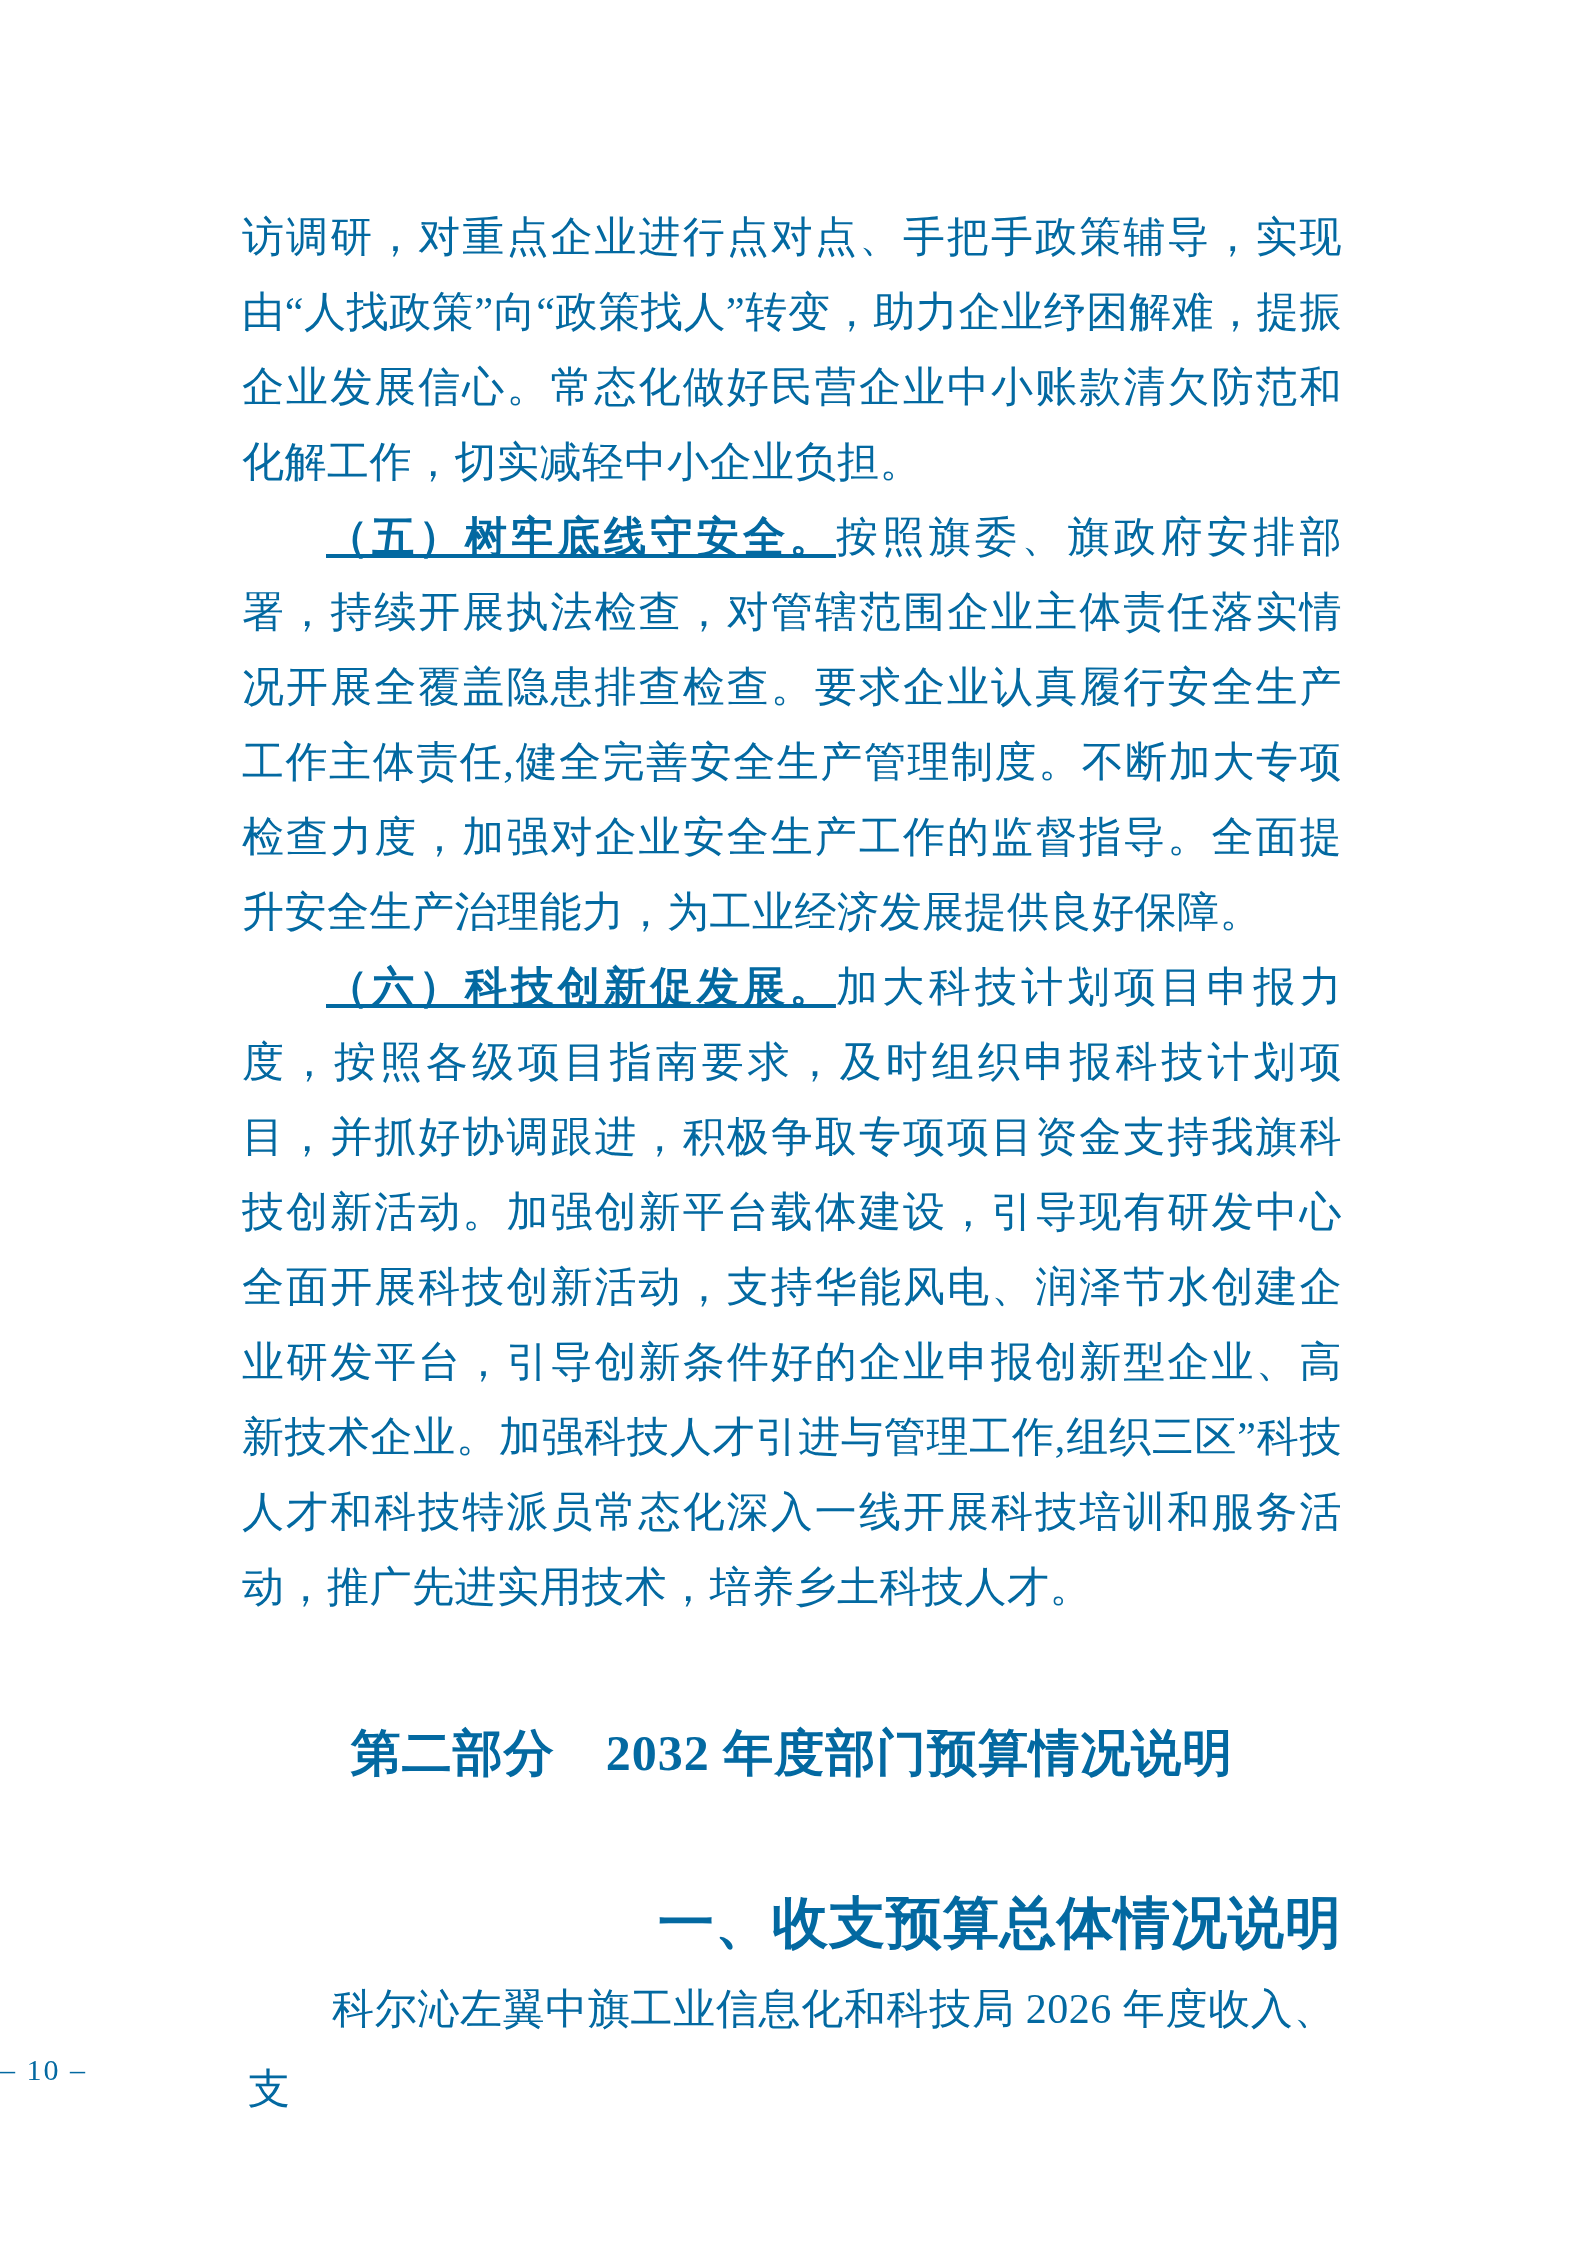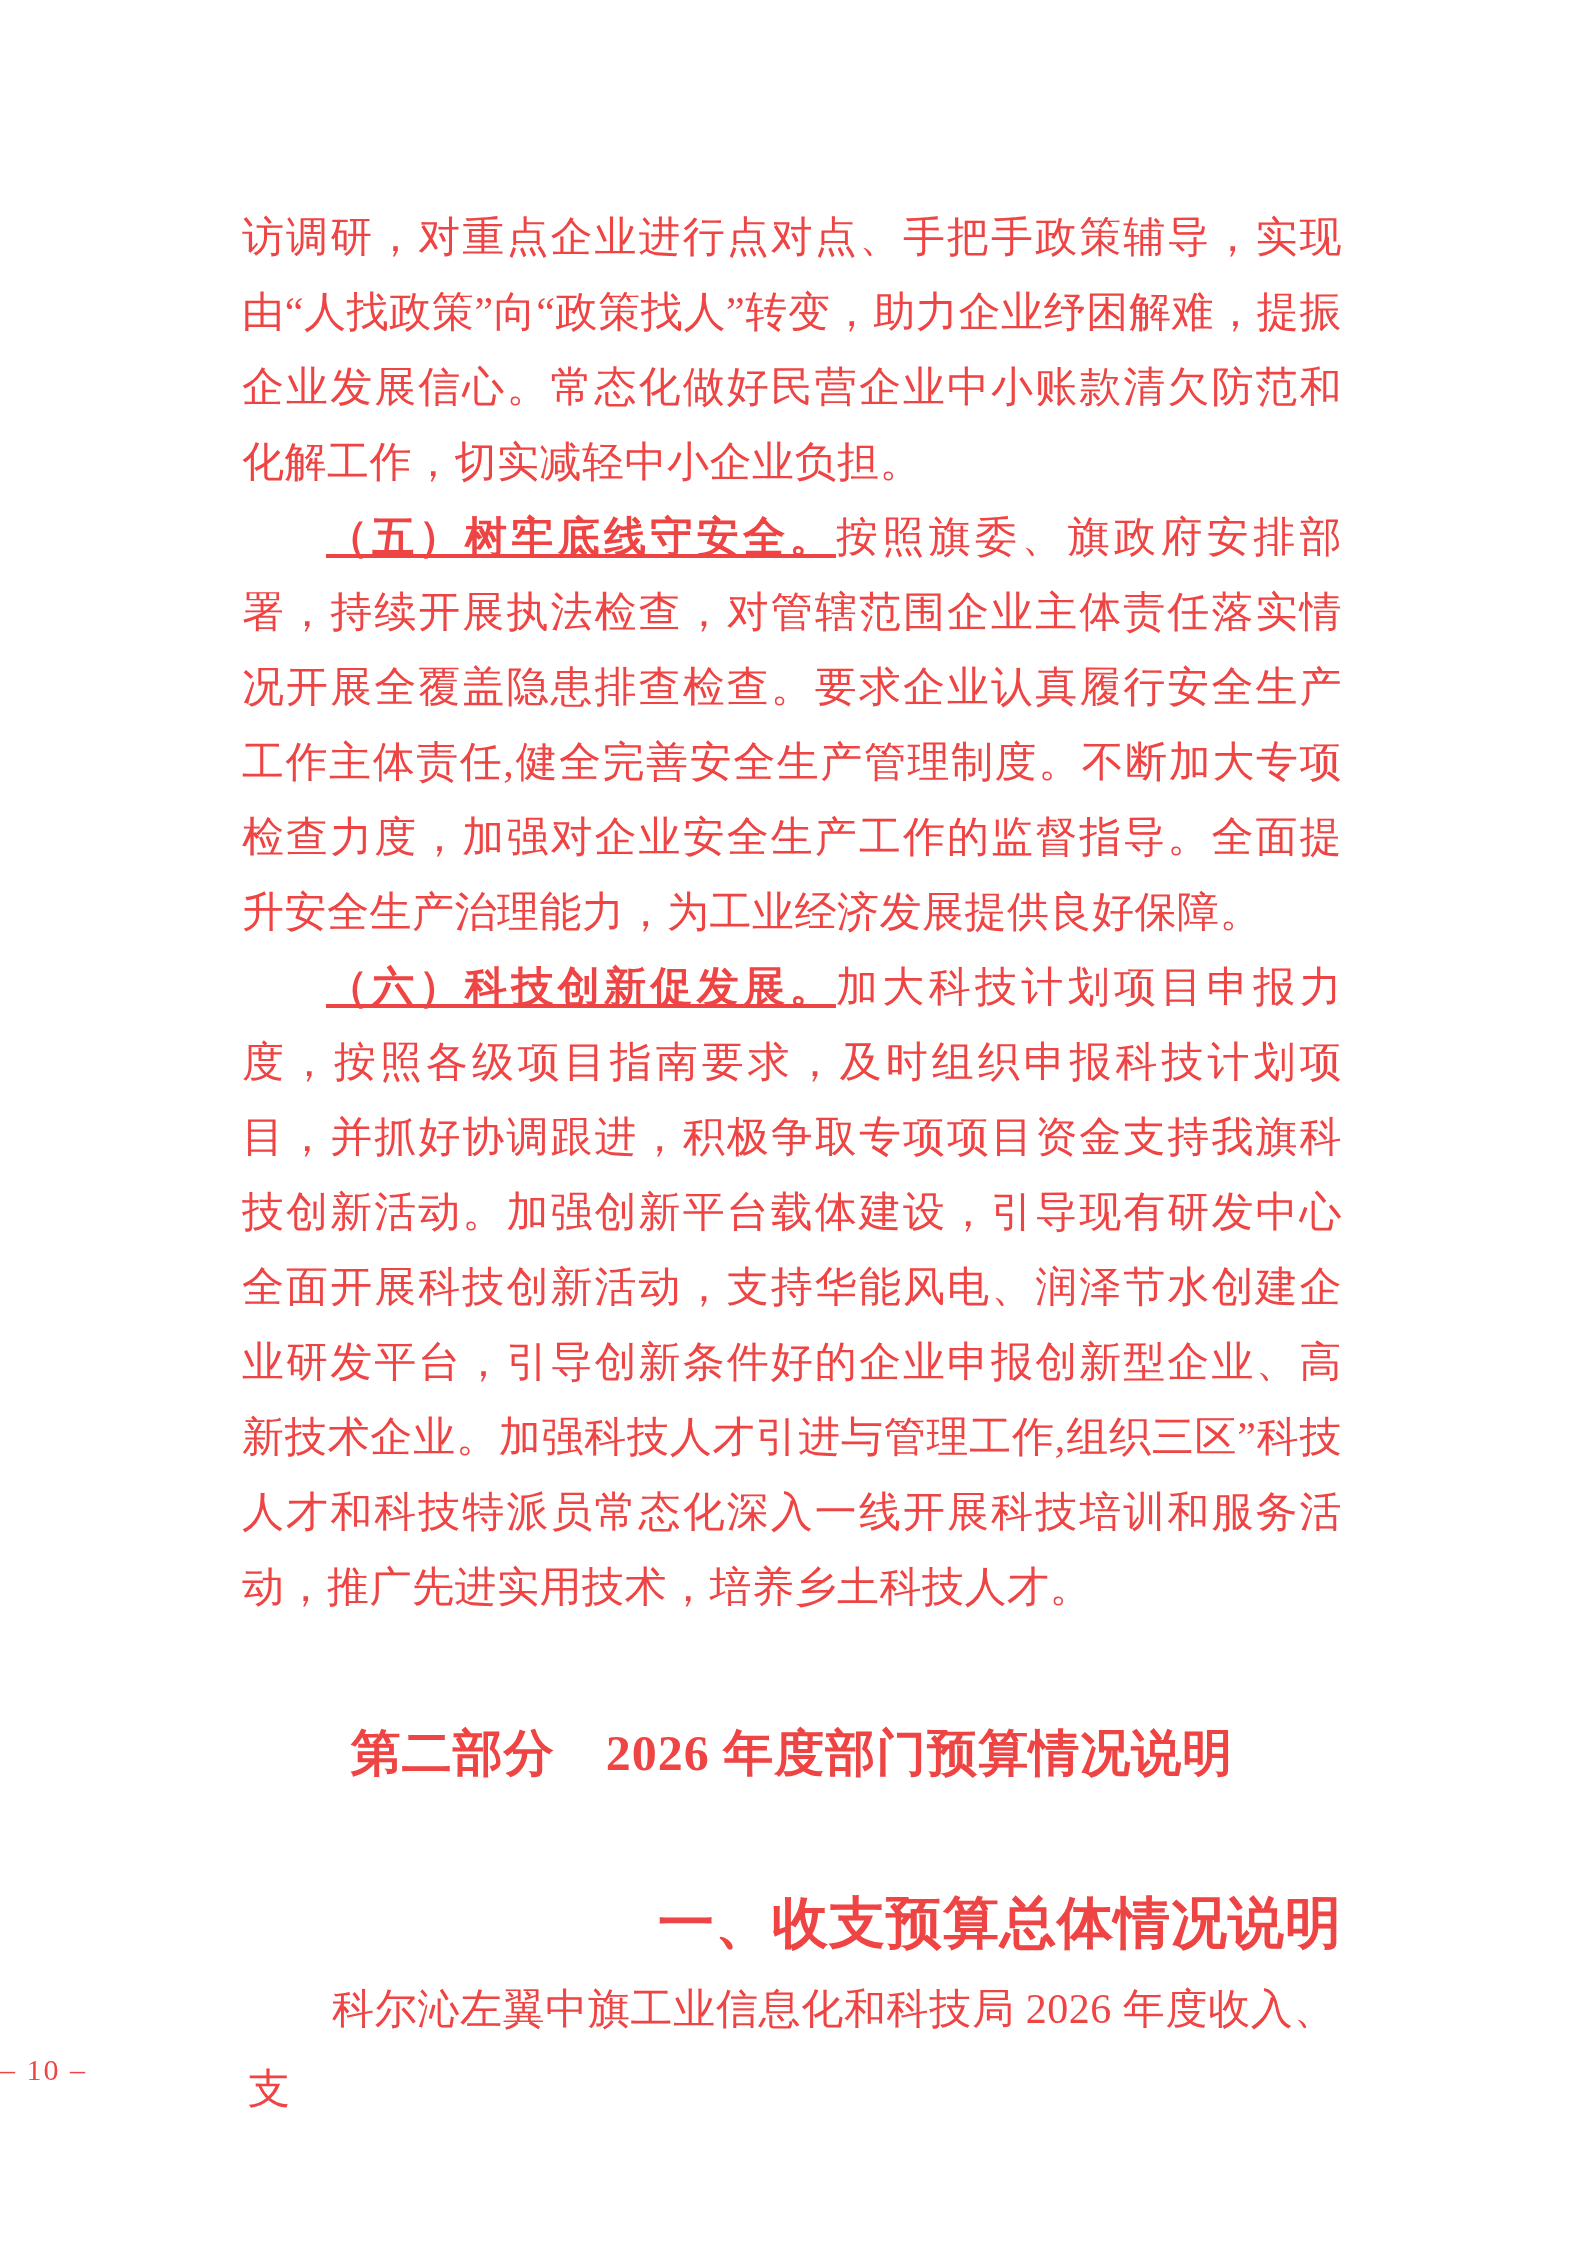--- a/index.html
+++ b/index.html
@@ -6,21 +6,21 @@
     margin: 0;
     padding: 0;
     background: #888;
   }
   .page {
     position: relative;
     width: 1587px;
     height: 2245px;
     margin: 0 auto;
     background: #ffffff;
-    color: #ef4444;
+    color: #0369a1;
     font-family: "Liberation Serif", "DejaVu Serif", serif;
     overflow: hidden;
   }
   .content {
     position: absolute;
     left: 242px;
     top: 200px;
     width: 1100px;
   }
   .body-para {
@@ -87,21 +87,21 @@
 
 <div class="page">
   <div class="content">
 
     <p class="body-para no-indent p-first"><span>访调研，对重点企业进行点对点、手把手政策辅导，实现由“人找政策”向“政策找人”转变，助力企业纾困解难，提振企业发展信心。常态化做好民营企业中小账款清欠防范和化解工作，切实减轻中小企业负担。</span></p>
 
     <p class="body-para p-five"><span class="lead-bold">（五）树牢底线守安全。</span><span>按照旗委、旗政府安排部署，持续开展执法检查，对管辖范围企业主体责任落实情况开展全覆盖隐患排查检查。要求企业认真履行安全生产工作主体责任,健全完善安全生产管理制度。不断加大专项检查力度，加强对企业安全生产工作的监督指导。全面提升安全生产治理能力，为工业经济发展提供良好保障。</span></p>
 
     <p class="body-para p-six"><span class="lead-bold">（六）科技创新促发展。</span><span>加大科技计划项目申报力度，按照各级项目指南要求，及时组织申报科技计划项目，并抓好协调跟进，积极争取专项项目资金支持我旗科技创新活动。加强创新平台载体建设，引导现有研发中心全面开展科技创新活动，支持华能风电、润泽节水创建企业研发平台，引导创新条件好的企业申报创新型企业、高新技术企业。加强科技人才引进与管理工作,组织三区”科技人才和科技特派员常态化深入一线开展科技培训和服务活动，推广先进实用技术，培养乡土科技人才。</span></p>
 
-    <h1 class="part-heading">第二部分　2026 年度部门预算情况说明</h1>
+    <h1 class="part-heading">第二部分　2032 年度部门预算情况说明</h1>
 
     <h2 class="sub-heading">一、收支预算总体情况说明</h2>
 
     <p class="intro-para">科尔沁左翼中旗工业信息化和科技局 2026 年度收入、支</p>
 
   </div>
 
   <div class="page-footer">– 10 –</div>
 </div>
 

